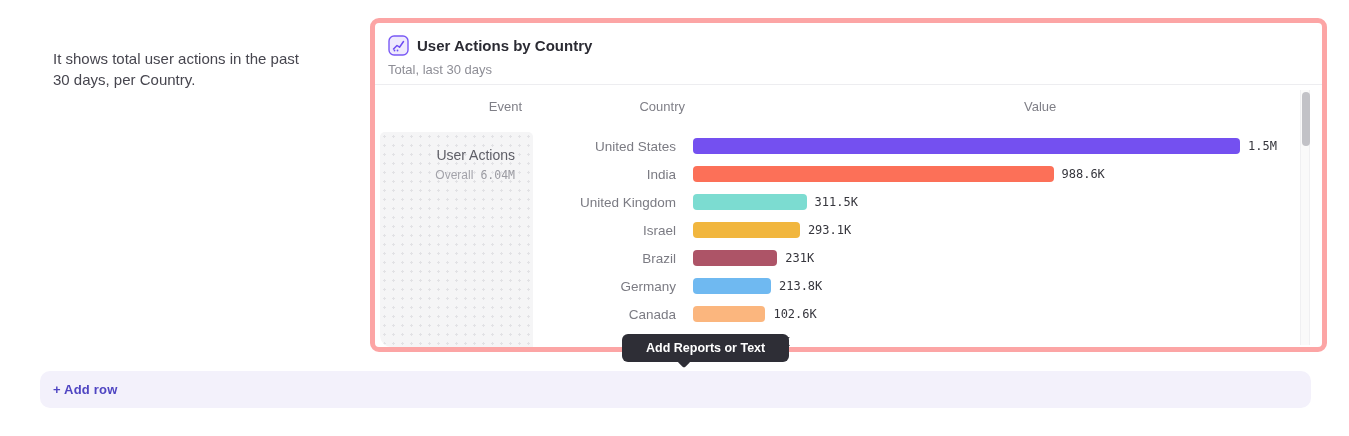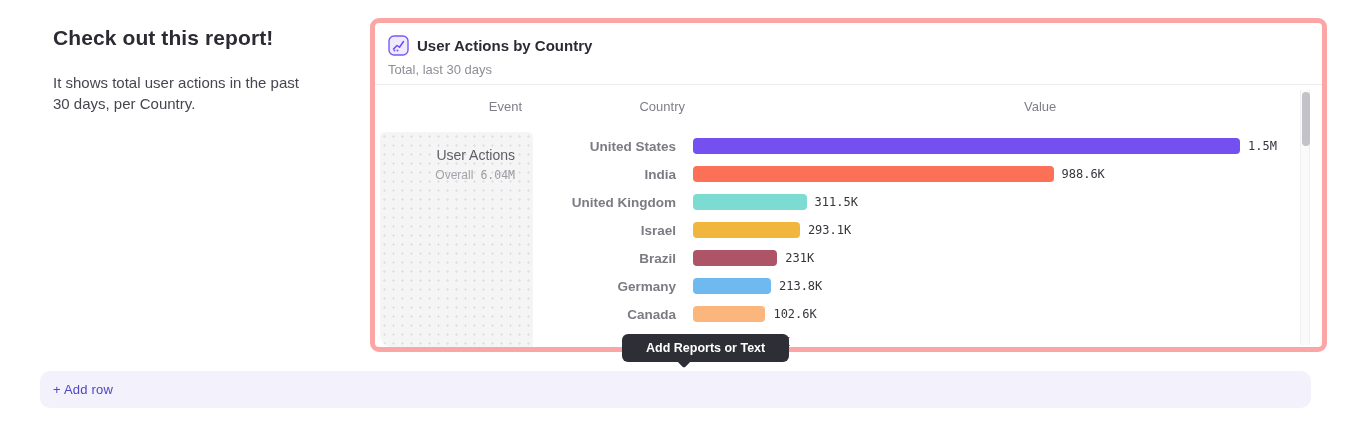--- a/index.html
+++ b/index.html
@@ -34,50 +34,49 @@
                 padding:15px 18px 0 0;
                 background-image:radial-gradient(#e2e2e5 1px, transparent 1.2px);
                 background-size:9px 9px; }
   .event-name { font-size:14px; color:#5e5e66; }
   .event-sub  { margin-top:5px; font-size:12px; color:#a3a3aa; }
   .event-total{ font-family:"DejaVu Sans Mono", monospace; font-size:11.5px; color:#9b9ba2; margin-left:7px; }
 
   .rows { position:absolute; left:158px; top:46px; right:14px; }
   .crow { height:28px; display:flex; align-items:center; }
   .country { width:160px; flex:0 0 160px; text-align:right; padding-right:17px;
-             font-size:13.5px; color:#7b7b83; white-space:nowrap;font-weight:bold; }
+             font-size:13.5px; color:#7b7b83; white-space:nowrap; }
   .bar { height:16px; border-radius:4px; flex:0 0 auto; }
   .val { margin-left:8px; font-family:"DejaVu Sans Mono", monospace; font-size:12px; color:#36363d; white-space:nowrap; }
 
   
   .scrolltrack { position:absolute; right:12px; top:4px; bottom:2px; width:10px;
                  background:#fafafa; border-left:1px solid #f0f0f2; border-right:1px solid #f0f0f2; }
   .scrollthumb { position:absolute; left:1px; top:2px; width:8px; height:54px;
                  background:#c2c2c7; border-radius:5px; }
 
   
   .tooltip { position:absolute; left:622px; top:334px; height:28px; padding:0 24px;
              background:#2e2e36; color:#fff; border-radius:6px; font-size:12.5px; font-weight:bold;
              display:flex; align-items:center; white-space:nowrap; z-index:5; }
   .tooltip::after { content:""; position:absolute; left:57px; bottom:-4px; width:10px; height:10px;
                     background:#2e2e36; transform:rotate(45deg); border-radius:2px; }
 
   
   .add-row { position:absolute; left:40px; top:371px; width:1271px; height:37px;
              background:#f3f1fb; border-radius:10px; display:flex; align-items:center;
              padding-left:13px; cursor:pointer; }
-  .add-row span { font-size:13px; font-weight:normal; color:#4f45c2; letter-spacing:.2px; }
+  .add-row span { font-size:13px; font-weight:bold; color:#4f45c2; letter-spacing:.2px; }
 </style>
 </head>
 <body>
 
 <div class="stage">
 
   <div class="intro">
-    <h1>Check out this report!</h1>
     <p>It shows total user actions in the past 30 days, per Country.</p>
   </div>
 
   <div class="card">
     <div class="card-header">
       <div class="title-line">
         <svg class="report-icon" viewBox="0 0 21 21">
           <rect x="1" y="1" width="19" height="19" rx="5" fill="#efeafd" stroke="#7a5af5" stroke-width="1.4"></rect>
           <path d="M5.5 14 L9 10.5 L11.5 12.2 L15.5 6.5" fill="none" stroke="#6d4df2" stroke-width="1.5" stroke-linecap="round" stroke-linejoin="round"></path>
           <circle cx="6.5" cy="15.5" r="0.9" fill="#6d4df2"></circle>

